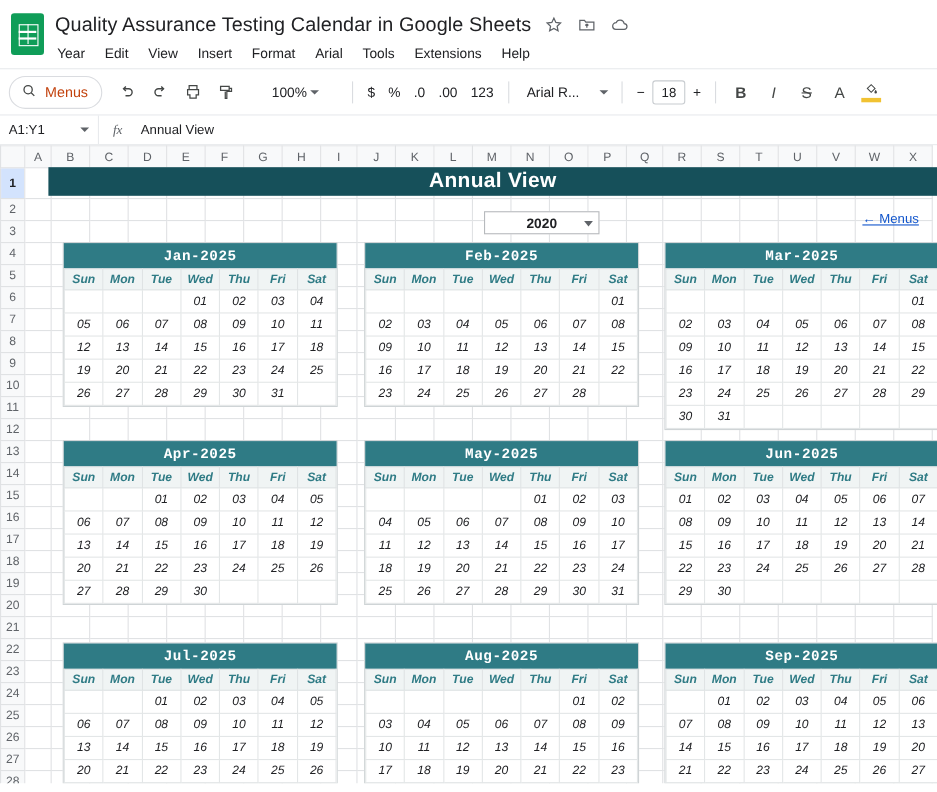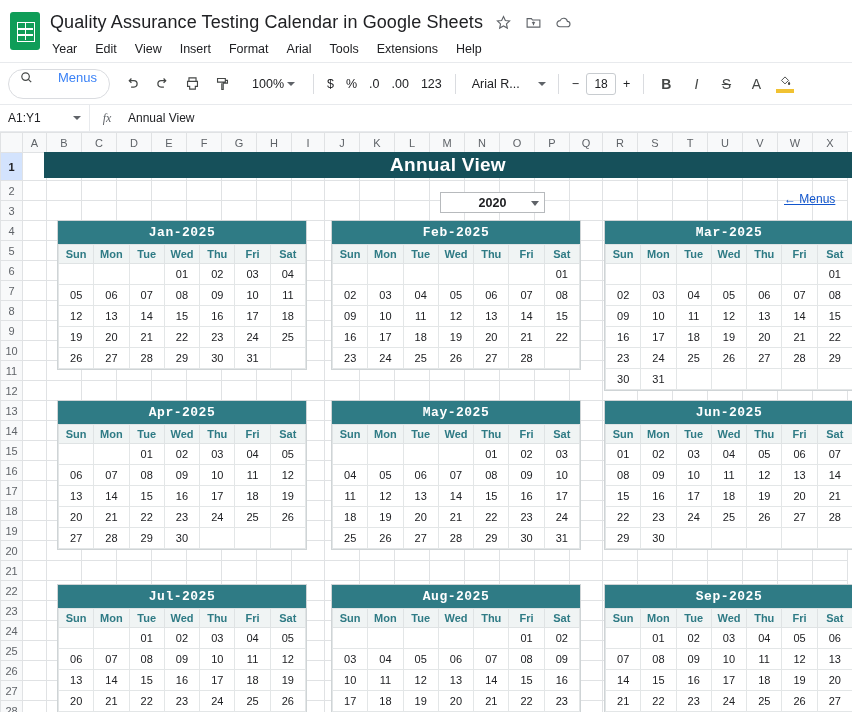--- a/index.html
+++ b/index.html
@@ -66,38 +66,38 @@
   
   .toolbar {
     display: flex;
     align-items: center;
     height: 42px;
     padding: 0 8px;
     gap: 2px;
     border-top: 1px solid #e8eaed;
   }
   .menus-pill {
-    display: flex; align-items: flex-start; gap: 24px;
+    display: flex; align-items: center; gap: 7px;
     height: 30px; padding: 0 12px 0 10px;
     border: 1px solid #dadce0;
     border-radius: 16px;
-    font-size: 13px; color: #3b82f6;
+    font-size: 13px; color: #c2410c;
     margin-right: 6px;
   }
   .tb-btn {
     width: 28px; height: 28px;
     display: flex; align-items: center; justify-content: center;
     color: #444746; font-size: 14px;
     border-radius: 4px;
   }
   .tb-zoom {
     display: flex; align-items: center; gap: 3px;
     height: 28px; padding: 0 4px 0 8px;
     font-size: 12.5px; color: #202124;
-    margin: 0 6px;
+    margin: 0 18px;
   }
   .tb-sep { width: 1px; height: 20px; background: #dadce0; margin: 0 6px; }
   .tb-text { font-size: 12.5px; color: #202124; padding: 0 5px; }
   .tb-font {
     display: flex; align-items: center; justify-content: space-between;
     width: 86px; height: 28px; padding: 0 4px 0 8px;
     font-size: 12.5px; color: #202124;
   }
   .tb-fontsize {
     width: 30px; height: 22px;
@@ -216,20 +216,21 @@
     font-size: 13px;
     font-weight: bold;
     font-family: "Liberation Mono", monospace;
     display: flex; align-items: center; justify-content: center;
     letter-spacing: .5px;
   }
   table.cal {
     width: 100%;
     border-collapse: collapse;
     table-layout: fixed;
+    font-style: italic;
   }
   table.cal th {
     height: 19px;
     background: #f0f4f4;
     color: #2f7b85;
     font-size: 11px;
     font-weight: bold;
     border: 1px solid #dfe3e4;
   }
   table.cal td {

